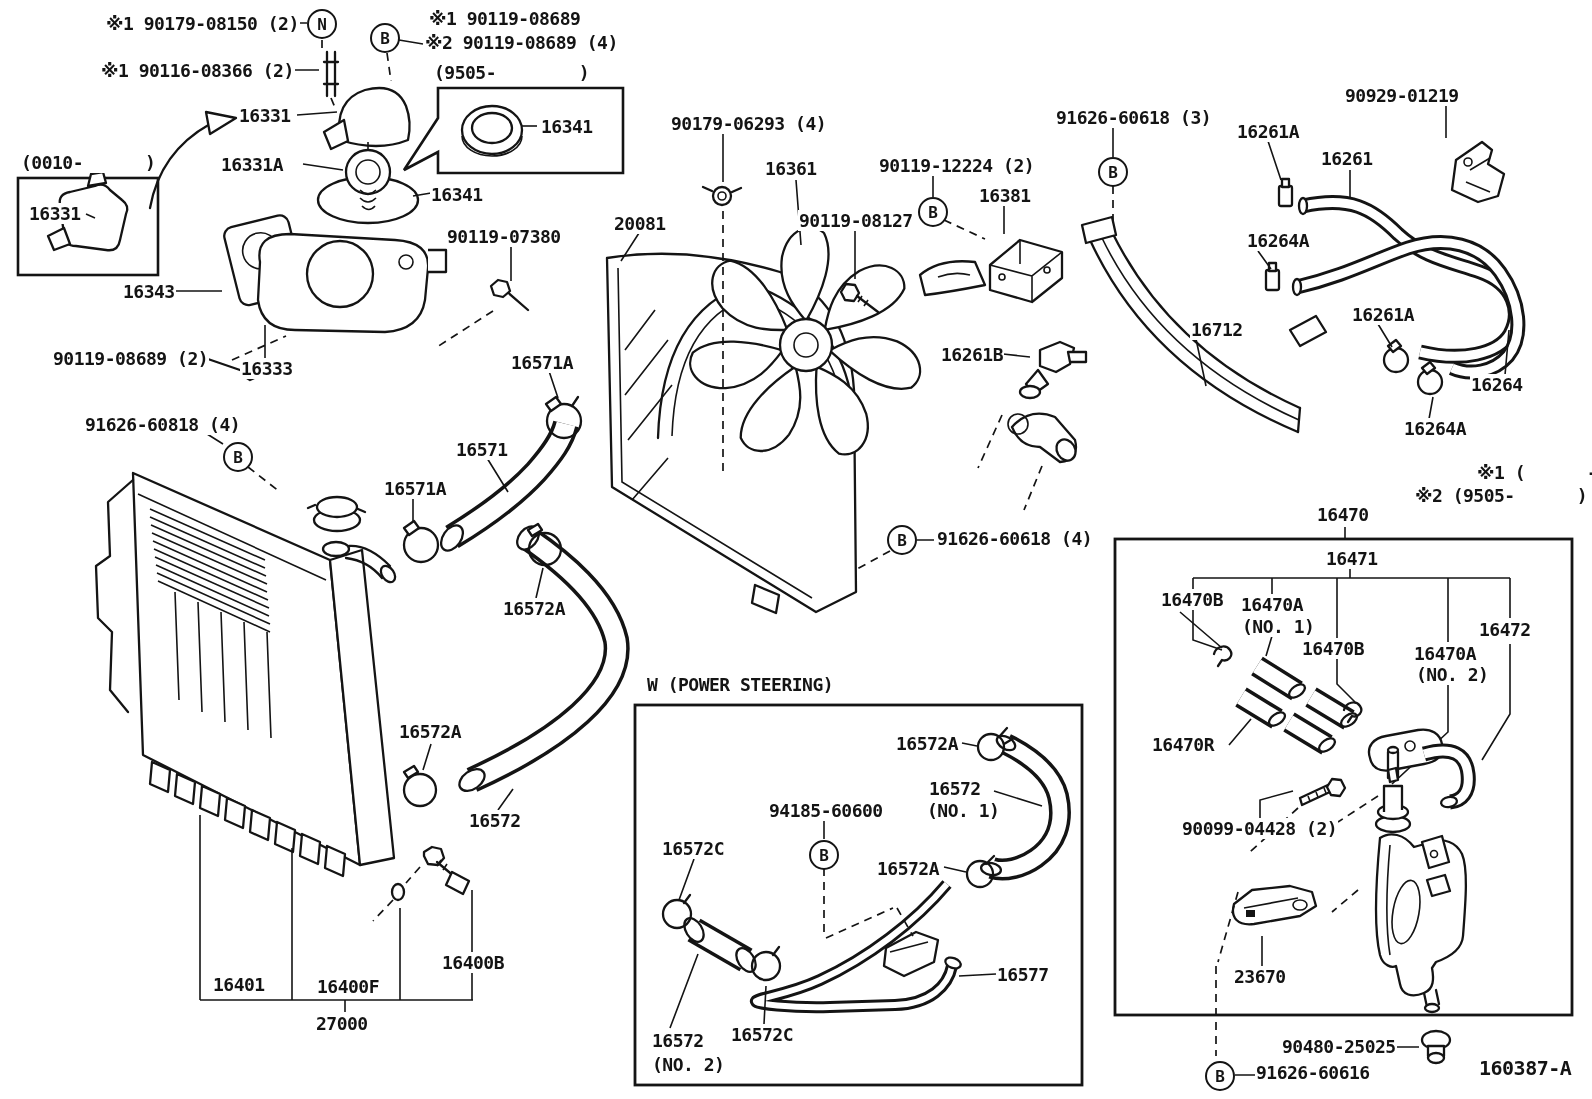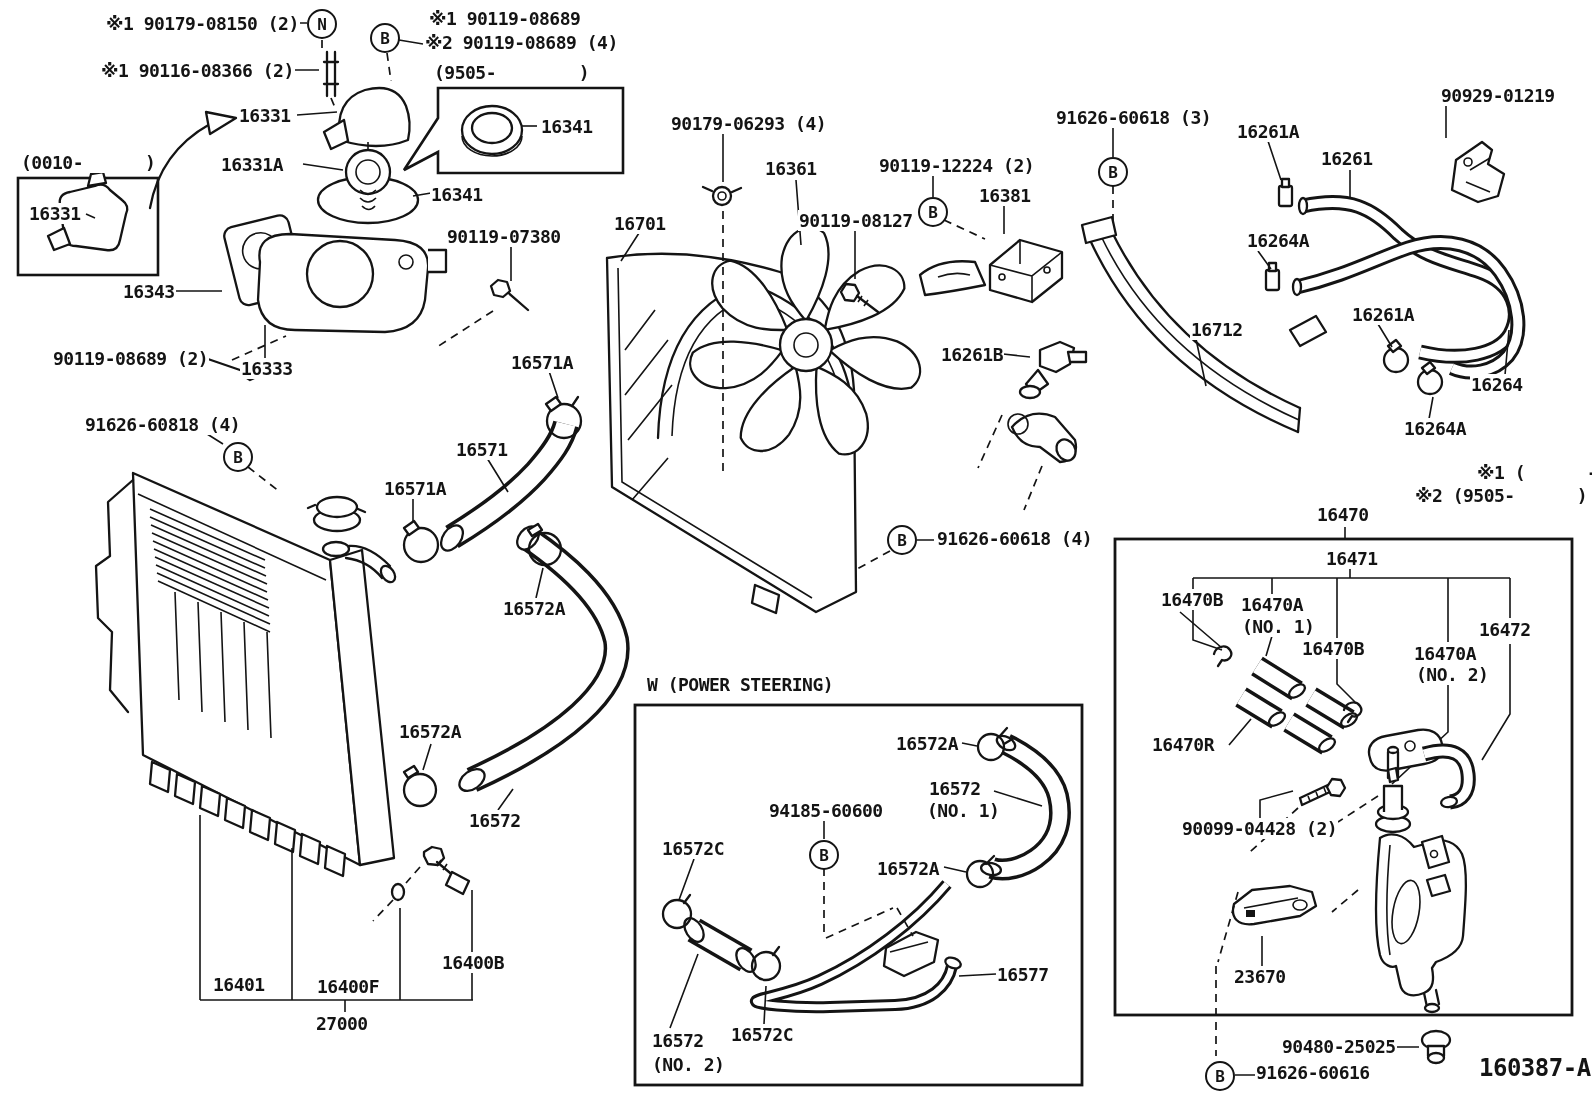--- a/index.html
+++ b/index.html
@@ -1,21 +1,21 @@
 <!DOCTYPE html>
 <html><head>
 <meta charset="utf-8">
 <style>
   html,body{margin:0;padding:0;background:#e8e8e8;}
   .stage{position:relative;width:1592px;height:1099px;background:#ffffff;overflow:hidden;
          font-family:"DejaVu Sans Mono","DejaVu Sans",monospace;}
   .art{position:absolute;left:0;top:0;}
   .lbl{position:absolute;white-space:pre;font:700 18px "DejaVu Sans Mono","DejaVu Sans",monospace;
        letter-spacing:-0.5px;color:#141414;background:#fff;line-height:21px;padding:0 1px;}
-  .lbl.big{font-size:24px;text-align:center;}
+  .lbl.big{font-size:20px;text-align:center;}
   .callout{position:absolute;width:26px;height:26px;border:2.5px solid #141414;border-radius:50%;
            background:#fff;display:flex;align-items:center;justify-content:center;
            font:700 16px "DejaVu Sans Mono","DejaVu Sans",monospace;color:#141414;}
   
   .o{fill:#fff;stroke:#141414;stroke-width:2.3;stroke-linejoin:round;}
   .s{fill:none;stroke:#141414;stroke-width:2.3;stroke-linecap:round;stroke-linejoin:round;}
   .thin{fill:none;stroke:#141414;stroke-width:1.6;}
   .dash{fill:none;stroke:#141414;stroke-width:1.7;stroke-dasharray:8 6;}
   .hB26{fill:none;stroke:#141414;stroke-width:26;}
   .hW19{fill:none;stroke:#ffffff;stroke-width:19;}
@@ -369,32 +369,32 @@
 <div class="lbl" style="left:510px;top:352px">16571A</div>
 <div class="lbl" style="left:455px;top:439px">16571</div>
 <div class="lbl" style="left:383px;top:478px">16571A</div>
 <div class="lbl" style="left:502px;top:598px">16572A</div>
 <div class="lbl" style="left:398px;top:721px">16572A</div>
 <div class="lbl" style="left:468px;top:810px">16572</div>
 <div class="lbl" style="left:212px;top:974px">16401</div>
 <div class="lbl" style="left:316px;top:976px">16400F</div>
 <div class="lbl" style="left:441px;top:952px">16400B</div>
 <div class="lbl" style="left:315px;top:1013px">27000</div>
-<div class="lbl" style="left:613px;top:213px">16701</div>
+<div class="lbl" style="left:613px;top:213px">20081</div>
 <div class="lbl" style="left:670px;top:113px">90179-06293 (4)</div>
 <div class="lbl" style="left:764px;top:158px">16361</div>
 <div class="lbl" style="left:798px;top:210px">90119-08127</div>
 <div class="lbl" style="left:878px;top:155px">90119-12224 (2)</div>
 <div class="lbl" style="left:978px;top:185px">16381</div>
 <div class="lbl" style="left:940px;top:344px">16261B</div>
 <div class="lbl" style="left:936px;top:528px">91626-60618 (4)</div>
 <div class="lbl" style="left:1055px;top:107px">91626-60618 (3)</div>
 <div class="lbl" style="left:1236px;top:121px">16261A</div>
 <div class="lbl" style="left:1320px;top:148px">16261</div>
-<div class="lbl" style="left:1440px;top:85px">90929-01219</div>
+<div class="lbl" style="left:1344px;top:85px">90929-01219</div>
 <div class="lbl" style="left:1246px;top:230px">16264A</div>
 <div class="lbl" style="left:1351px;top:304px">16261A</div>
 <div class="lbl" style="left:1190px;top:319px">16712</div>
 <div class="lbl" style="left:1470px;top:374px">16264</div>
 <div class="lbl" style="left:1403px;top:418px">16264A</div>
 <div class="lbl" style="left:1476px;top:462px">※1 (      -9505)</div>
 <div class="lbl" style="left:1414px;top:485px">※2 (9505-      )</div>
 <div class="lbl" style="left:1316px;top:504px">16470</div>
 <div class="lbl" style="left:1325px;top:548px">16471</div>
 <div class="lbl" style="left:1160px;top:589px">16470B</div>

